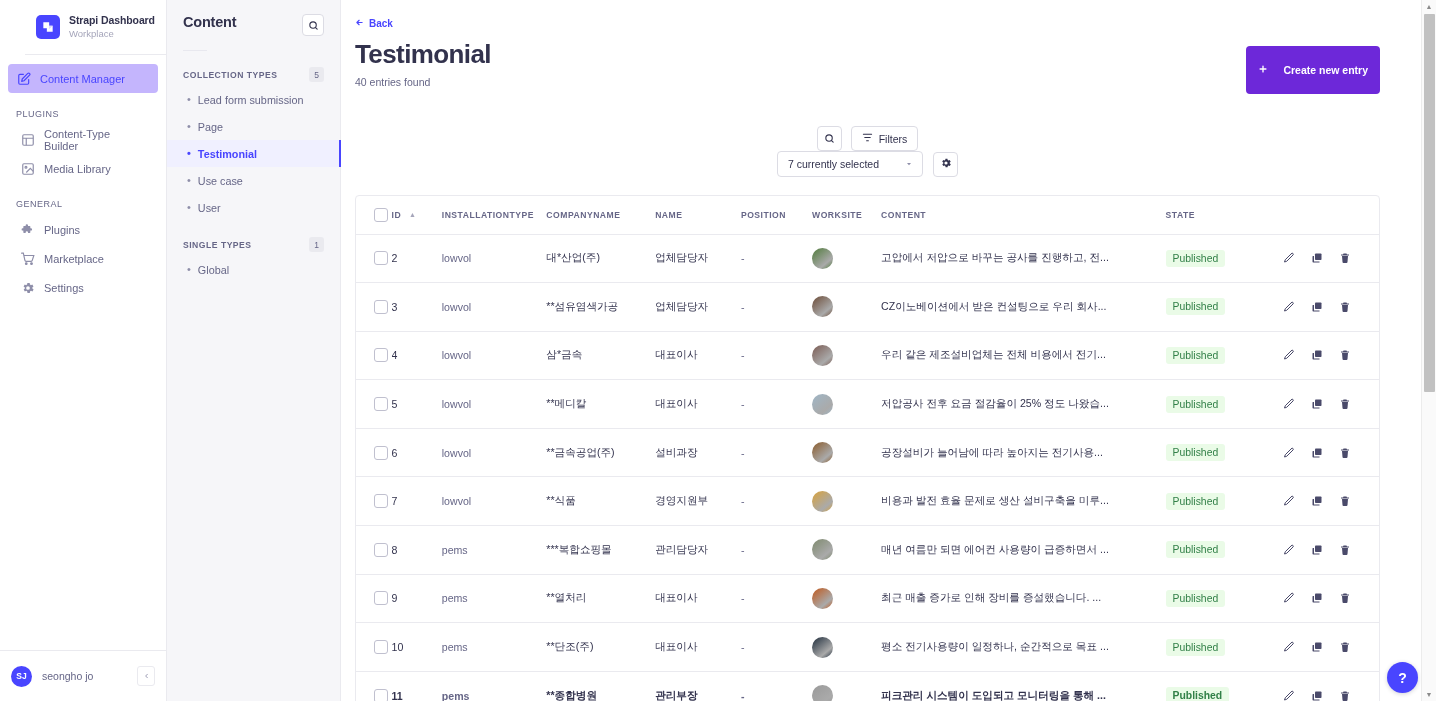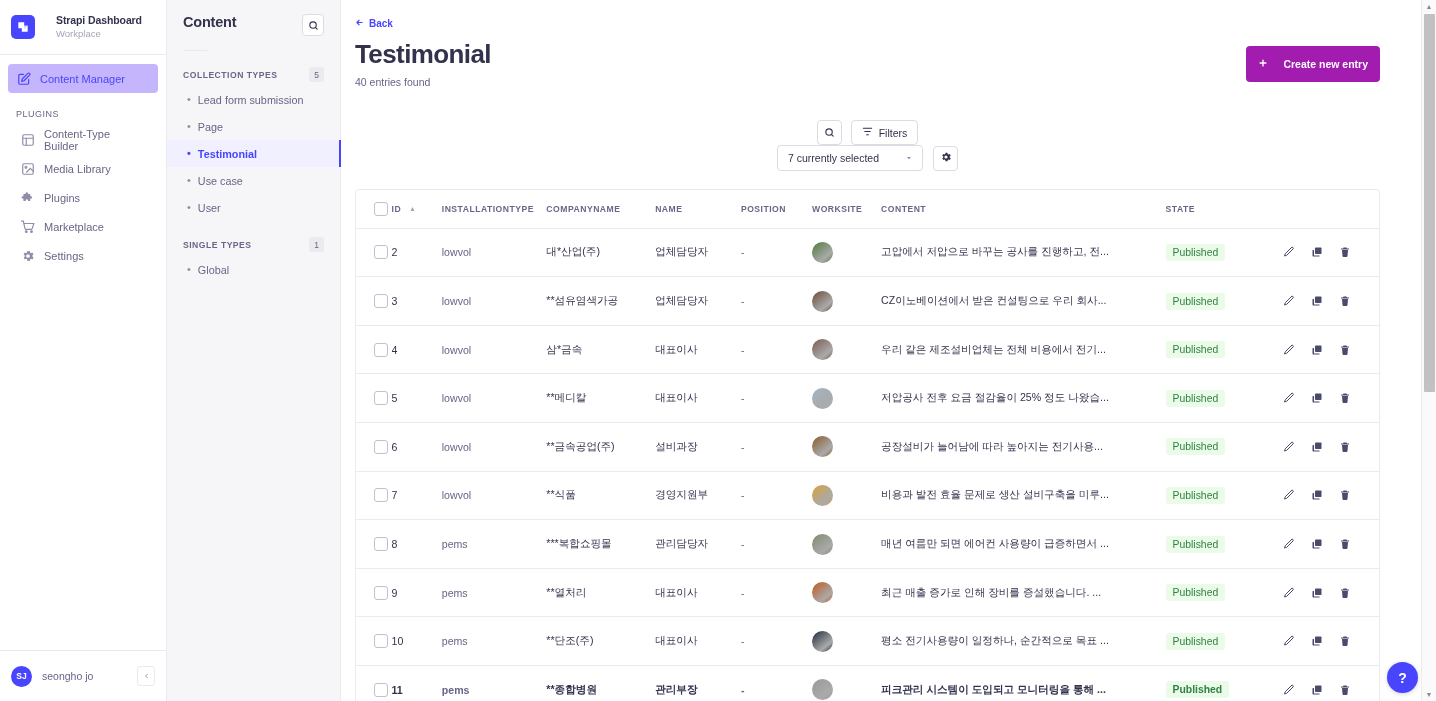--- a/index.html
+++ b/index.html
@@ -14,24 +14,25 @@
 
   
   .sidebar {
     width: 167px; height: 701px;
     background: #ffffff;
     border-right: 1px solid #eaeaef;
     display: flex; flex-direction: column;
     flex: 0 0 167px;
   }
   .brand {
-    display: flex; align-items: center; gap: 21px;
+    display: flex; align-items: center; gap: 9px;
     padding: 12px 11px 13px 11px;
     border-bottom: 1px solid #eaeaef;
     height: 55px;
+    margin-left: 25px;
   }
   .brand-logo {
     width: 24px; height: 24px; border-radius: 5px;
     background: #4945ff; flex: 0 0 24px;
     display: flex; align-items: center; justify-content: center;
   }
   .brand-text { display: flex; flex-direction: column; line-height: 1.2; }
   .brand-title { font-size: 10.5px; font-weight: bold; color: #32324d; letter-spacing: -0.1px;}
   .brand-sub { font-size: 9.5px; color: #a5a5ba; margin-top: 1px; }
 
@@ -121,22 +122,22 @@
     display: flex; align-items: center; gap: 5px;
     font-size: 10px; color: #4945ff; padding: 18px 0 0 0; cursor: pointer; font-weight:600;
   }
   .page-head {
     display: flex; align-items: flex-start; justify-content: space-between;
     padding-top: 10px;
   }
   .page-title { font-size: 26px; font-weight: bold; color: #32324d; letter-spacing: -0.6px; line-height:1.2; }
   .page-sub { font-size: 10.5px; color: #666687; padding-top: 6px; }
   .btn-primary {
-    background: #a21caf; color: #fff; border: none; border-radius: 4px;
-    height: 36px; padding: 0 12px; font-size: 10.5px; font-weight: bold;
+    background: #6d28d9; color: #fff; border: none; border-radius: 4px;
+    height: 48px; padding: 0 12px; font-size: 10.5px; font-weight: bold;
     display: flex; align-items: center; gap: 15px; cursor: pointer;
     font-family: inherit; margin-top: 7px;
   }
 
   .toolbar {
     display: flex; align-items: center; justify-content: space-between;
     padding-top: 32px;
     flex-direction: column;
   }
   .toolbar-left { display: flex; align-items: center; gap: 9px; }
@@ -276,20 +277,21 @@
           <svg width="14" height="14" viewBox="0 0 24 24" fill="none" stroke="#8e8ea9" stroke-width="2">
             <rect x="3" y="3" width="18" height="18" rx="2"></rect>
             <circle cx="8.5" cy="9" r="1.6"></circle>
               <path d="M21 16l-5-5-7 7"></path>
           </svg>
         </span>
         <span>Media Library</span>
       </div>
     </div>
 
+    <div class="nav-section">GENERAL</div>
     <div class="nav-list">
       <div class="nav-item">
         <span class="ic">
           <svg width="14" height="14" viewBox="0 0 24 24" fill="#8e8ea9">
             <path d="M10 2a2 2 0 0 1 2 2v1h3a1 1 0 0 1 1 1v3h1a2 2 0 1 1 0 4h-1v3a1 1 0 0 1-1 1h-3v-1a2 2 0 1 0-4 0v1H5a1 1 0 0 1-1-1v-3H3a2 2 0 1 1 0-4h1V6a1 1 0 0 1 1-1h3V4a2 2 0 0 1 2-2z"></path>
           </svg>
         </span>
         <span>Plugins</span>
       </div>
       <div class="nav-item">

